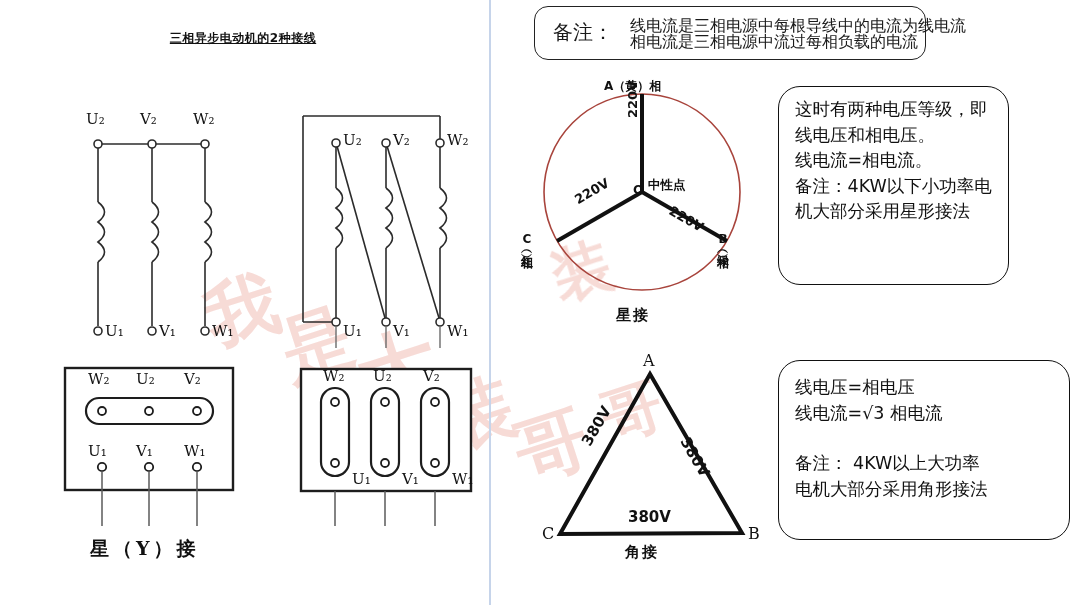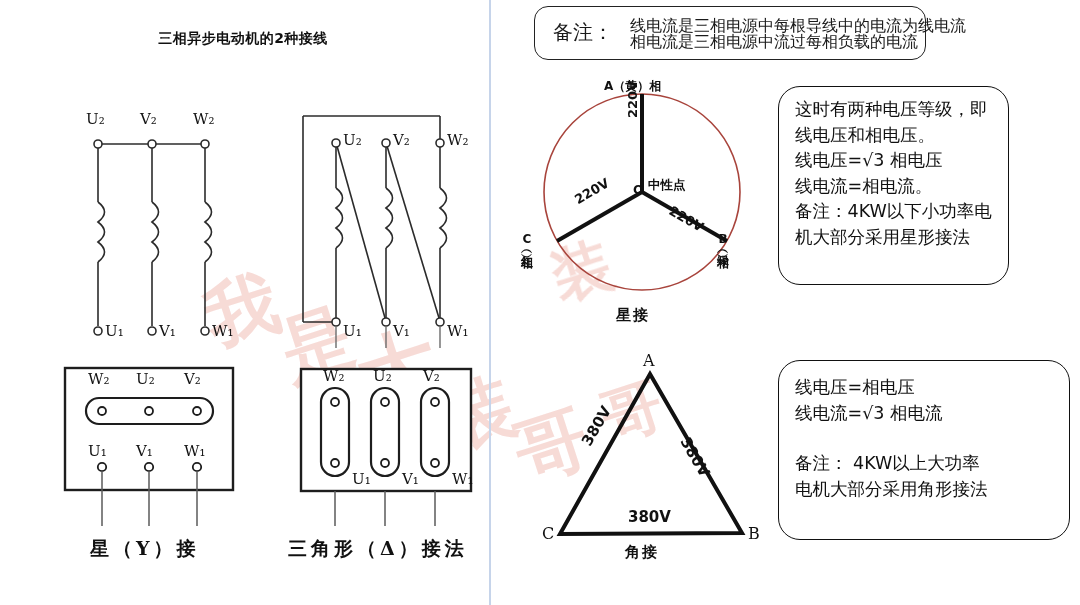--- a/index.html
+++ b/index.html
@@ -8,21 +8,21 @@
     font-family:"Liberation Serif","DejaVu Serif",serif;position:relative;
   }
   #root{position:relative;width:1080px;height:605px;}
   .abs{position:absolute;}
   svg{display:block;}
   .wm{position:absolute;left:0;top:0;width:1080px;height:605px;pointer-events:none;}
   .divider{position:absolute;left:489px;top:0;width:1.5px;height:605px;background:#c6d4ea;}
   .title{
     position:absolute;left:88px;top:30px;width:310px;text-align:center;
     font-family:"DejaVu Sans","Liberation Sans",sans-serif;
-    font-weight:bold;font-size:14px;color:#111;letter-spacing:.5px;
+    font-weight:bold;font-size:12px;color:#111;letter-spacing:.5px;text-decoration:underline;
   }
   .cap{
     position:absolute;font-family:"DejaVu Serif","Liberation Serif",serif;
     font-weight:bold;font-size:19px;color:#111;letter-spacing:4px;white-space:nowrap;
   }
   .note-box{
     position:absolute;border:1.6px solid #222;border-radius:14px;background:#fff;
     box-sizing:border-box;
   }
   .nb-label{
@@ -214,21 +214,20 @@
       <line x1="90" y1="131" x2="90" y2="166"></line>
       <line x1="140" y1="131" x2="140" y2="166"></line>
     </g>
   </svg>
   <div class="lbl" style="left:323px;top:367px;"><span>W₂</span></div>
   <div class="lbl" style="left:373px;top:367px;"><span>U₂</span></div>
   <div class="lbl" style="left:423px;top:367px;"><span>V₂</span></div>
   <div class="lbl" style="left:352px;top:470px;"><span>U₁</span></div>
   <div class="lbl" style="left:402px;top:470px;"><span>V₁</span></div>
   <div class="lbl" style="left:452px;top:470px;"><span>W₁</span></div>
-  <div class="cap" style="left:288px;top:536px;">三角形（Δ）接法</div>
 
   <div class="note-box" style="left:534px;top:6px;width:392px;height:54px;">
     <div class="nb-label" style="left:18px;top:12px;">备注：</div>
     <div class="nb-lines" style="left:95px;top:11px;">
       <div>线电流是三相电源中每根导线中的电流为线电流</div>
       <div>相电流是三相电源中流过每相负载的电流</div>
     </div>
   </div>
 
   <svg class="abs" style="left:530px;top:82px;" width="226" height="220">
@@ -249,21 +248,20 @@
   <div class="neutral" style="left:633px;top:182px;">O</div>
   <div class="neutral" style="left:648px;top:177px;">中性点</div>
   <div class="vlabel" style="left:625px;top:118px;transform:rotate(-90deg);transform-origin:left top;">220V</div>
   <div class="vlabel" style="left:674px;top:203px;transform:rotate(30deg);transform-origin:left top;">220V</div>
   <div class="vlabel" style="left:572px;top:194px;transform:rotate(-30deg);transform-origin:left top;">220V</div>
   <div class="smallcap" style="left:616px;top:306px;">星接</div>
 
   <div class="txtbox" style="left:778px;top:86px;width:231px;height:199px;padding:10px 0 0 16px;">
     <div class="ln">这时有两种电压等级，即</div>
     <div class="ln">线电压和相电压。</div>
-    <div class="ln">线电压=√3 相电压</div>
     <div class="ln">线电流=相电流。</div>
     <div class="ln">备注：4KW以下小功率电</div>
     <div class="ln">机大部分采用星形接法</div>
   </div>
 
   <svg class="abs" style="left:540px;top:358px;" width="230" height="190">
     <polygon points="110,16 202,175 20,176" fill="none" stroke="#111111" stroke-width="4" stroke-linejoin="miter"></polygon>
   </svg>
   <div class="tri-lbl" style="left:643px;top:351px;">A</div>
   <div class="tri-lbl" style="left:748px;top:524px;">B</div>

